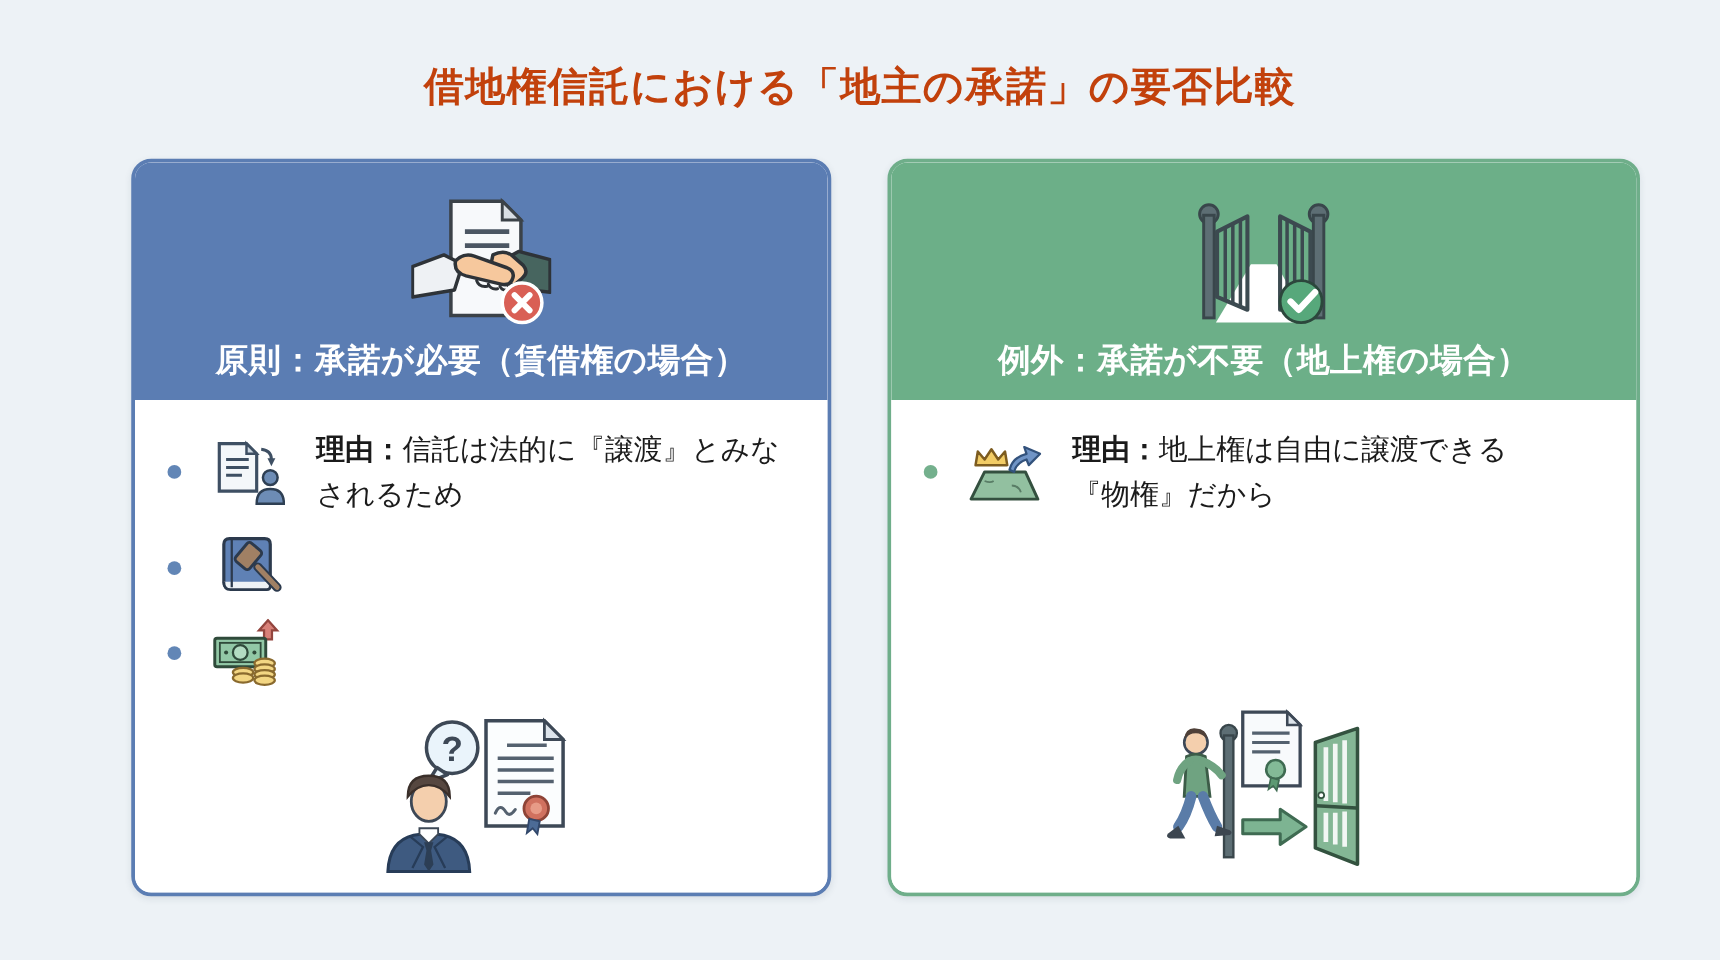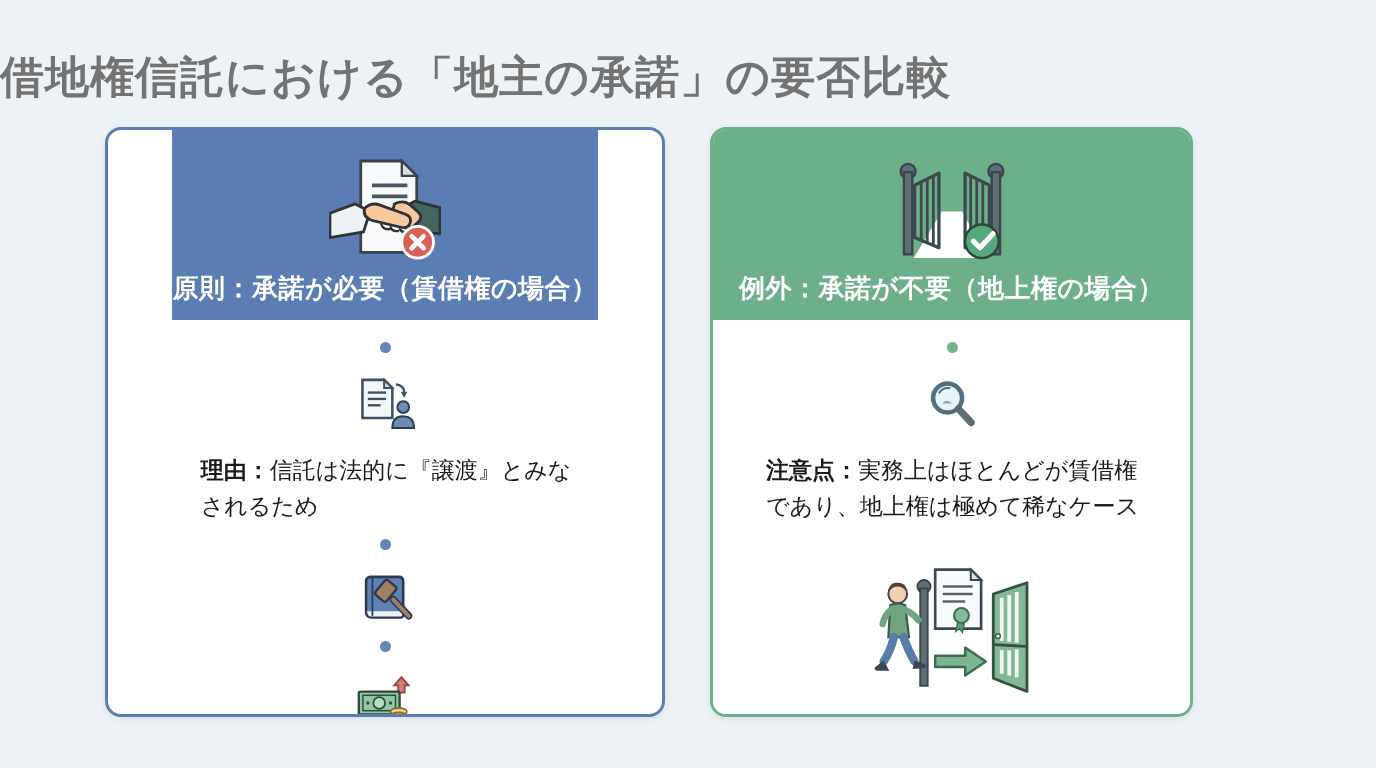--- a/index.html
+++ b/index.html
@@ -5,52 +5,52 @@
   html, body { margin: 0; padding: 0; }
   body {
     width: 1376px; height: 768px;
     background: #edf2f6;
     font-family: "Liberation Sans", "DejaVu Sans", sans-serif;
     overflow: hidden;
   }
   .canvas { position: relative; width: 1376px; height: 768px; }
   .page-title {
     position: absolute; top: 48px; left: 0; width: 100%;
-    font-size: 44px; font-weight: bold;
-    color: #737373; letter-spacing: 1px;
+    text-align: center; font-size: 32px; font-weight: bold;
+    color: #c2410c; letter-spacing: 1px;
   }
   .card {
     position: absolute; top: 127px; height: 590px;
     border-radius: 16px; overflow: hidden;
     display: flex; flex-direction: column;
     box-shadow: 0 2px 6px rgba(40,60,80,0.10);
     box-sizing: border-box;
     background: #ffffff;
   }
-  .card.left  { left: 105px; width: 560px; border: 3px solid #5b7db3; align-items: center; }
-  .card.right { left: 710px; width: 483px; border: 3px solid #6fae8a; }
+  .card.left  { left: 105px; width: 560px; border: 3px solid #5b7db3; }
+  .card.right { left: 710px; width: 602px; border: 3px solid #6fae8a; }
   .card-header {
     height: 190px; flex: none;
     display: flex; flex-direction: column; align-items: center; justify-content: flex-end;
     padding-bottom: 14px; box-sizing: border-box;
   }
   .card.left  .card-header { background: #5b7db3; }
   .card.right .card-header { background: #6caf88; }
   .header-icon { margin-bottom: 8px; line-height: 0; }
   .header-title {
     color: #ffffff; font-weight: bold; font-size: 26px; letter-spacing: 0.5px;
   }
   .card-body {
     flex: 1; background: #ffffff;
     display: flex; flex-direction: column;
     padding: 22px 24px 12px 26px; box-sizing: border-box;
     overflow: hidden;
   }
   .bullet {
-    display: flex; align-items: center; gap: 24px; margin-bottom: 15px; flex-direction: column;
+    display: flex; align-items: center; gap: 24px; margin-bottom: 15px;
   }
   .dot { width: 11px; height: 11px; border-radius: 50%; flex: none; }
   .card.left  .dot { background: #6286b6; }
   .card.right .dot { background: #74b08d; }
   .bullet-icon { flex: none; width: 60px; display: flex; justify-content: center; line-height: 0; }
   .bullet-text {
     font-size: 23px; line-height: 1.55; color: #1b1b1b;
     white-space: pre-line;
   }
   .bullet-text b { font-weight: bold; }
@@ -188,34 +188,34 @@
           <g>
             <circle cx="92" cy="90" r="18" fill="#57a87b" stroke="#2c473c" stroke-width="2.5"></circle>
             <path d="M83 90 l7 7 l14 -15" stroke="#ffffff" stroke-width="5.5" fill="none" stroke-linecap="round" stroke-linejoin="round"></path>
           </g>
         </svg>
       </div>
       <div class="header-title">例外：承諾が不要（地上権の場合）</div>
     </div>
     <div class="card-body">
 
-
       <div class="bullet">
         <span class="dot"></span>
         <span class="bullet-icon">
           <svg width="58" height="52" viewBox="0 0 64 57">
-            <circle cx="26" cy="23" r="16" fill="#e8f3f8" stroke="#50707f" stroke-width="5"></circle>
-            <path d="M17 17 q4 -6 11 -5" fill="none" stroke="#50707f" stroke-width="2.2" stroke-linecap="round"></path>
-            <path d="M20 29 q5 -6 11 0 z" fill="#8fa5ae"></path>
-            <line x1="38" y1="35" x2="52" y2="50" stroke="#5c6d77" stroke-width="8" stroke-linecap="round"></line>
-          </svg>
-        </span>
-        <div class="bullet-text"><b>注意点：</b><span>実務上はほとんどが賃借権
-であり、地上権は極めて稀なケース</span></div>
-      </div>
+            <path d="M6 22 l2 -12 6 7 6 -9 6 9 6 -7 2 12 z" fill="#f2cc66" stroke="#7d5c20" stroke-width="2.2" stroke-linejoin="round"></path>
+            <path d="M14 28 h36 l11 24 H2 z" fill="#92c0a0" stroke="#34503f" stroke-width="2.6" stroke-linejoin="round"></path>
+            <path d="M38 40 q6 0 8 6 M14 36 q5 2 8 0" fill="none" stroke="#34503f" stroke-width="1.6" opacity="0.6"></path>
+            <path d="M36 26 q3 -11 15 -14 l-2 -6 14 6 -10 10 -2 -5 q-9 3 -11 11 z" fill="#7094c6" stroke="#33527c" stroke-width="2" stroke-linejoin="round"></path>
+          </svg>
+        </span>
+        <div class="bullet-text"><b>理由：</b><span>地上権は自由に譲渡できる
+『物権』だから</span></div>
+      </div>
+
 
       <div class="illustration">
         <svg width="178" height="138" viewBox="0 0 190 147">
           <circle cx="64" cy="26" r="7" fill="#5d6e74" stroke="#39464b" stroke-width="2"></circle>
           <rect x="60" y="28" width="8" height="104" fill="#5d6e74" stroke="#39464b" stroke-width="2"></rect>
           <path d="M76 8 h38 l11 11 v52 h-49 z" fill="#f8fafc" stroke="#3d4856" stroke-width="2.8"></path>
           <path d="M114 8 l11 11 h-11 z" fill="#dde4eb" stroke="#3d4856" stroke-width="2.2"></path>
           <line x1="84" y1="26" x2="116" y2="26" stroke="#54616f" stroke-width="2.6"></line>
           <line x1="84" y1="34" x2="116" y2="34" stroke="#54616f" stroke-width="2.6"></line>
           <line x1="84" y1="42" x2="108" y2="42" stroke="#54616f" stroke-width="2.6"></line>

